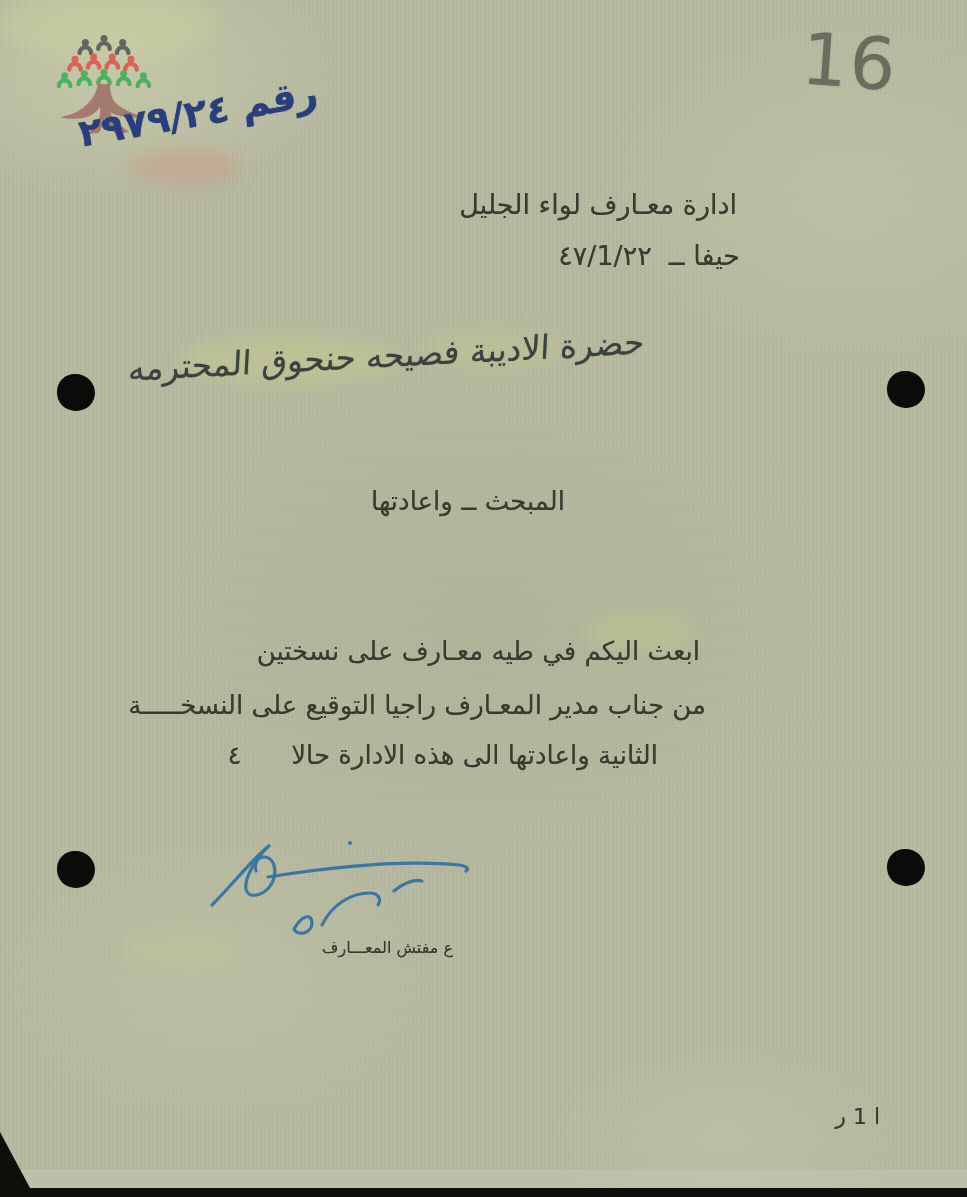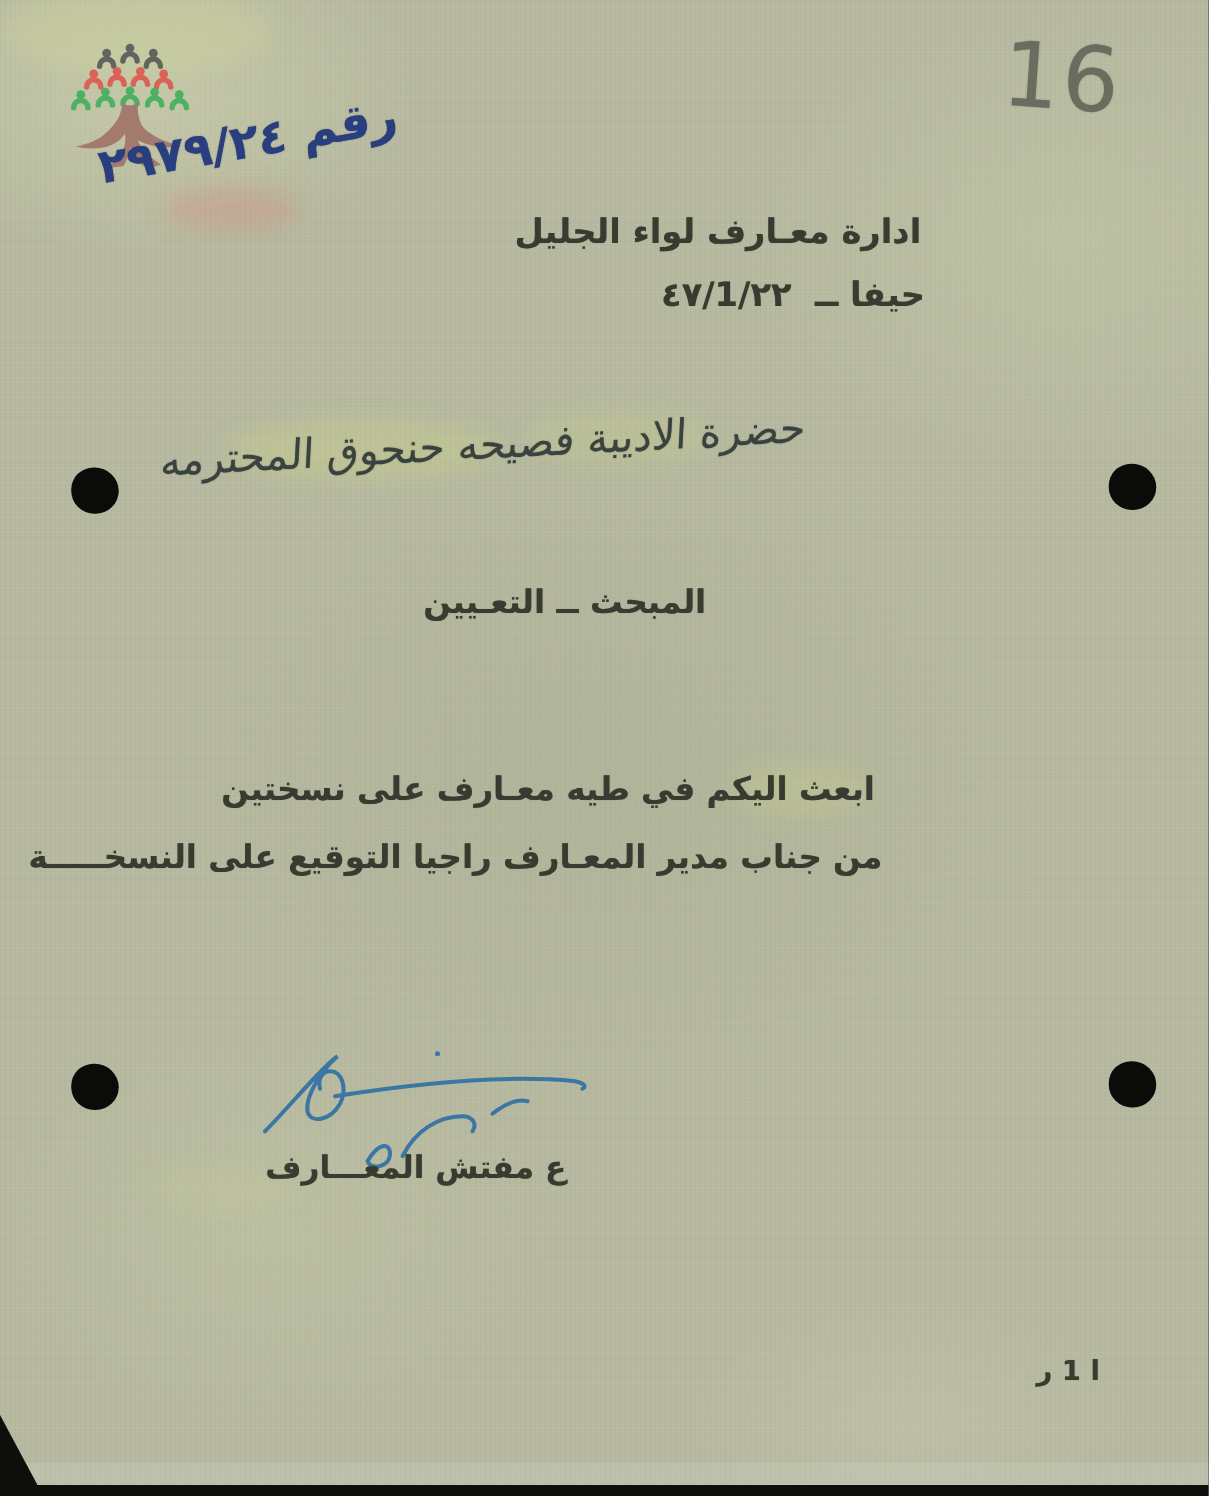--- a/index.html
+++ b/index.html
@@ -18,22 +18,22 @@
       radial-gradient(ellipse 420px 300px at 88% 16%, rgba(202,206,172,.35), transparent 60%),
       radial-gradient(ellipse 560px 420px at 50% 52%, rgba(168,172,144,.38), transparent 65%),
       radial-gradient(ellipse 380px 260px at 22% 82%, rgba(198,202,168,.32), transparent 60%),
       radial-gradient(ellipse 300px 160px at 75% 95%, rgba(200,203,176,.35), transparent 60%),
       repeating-linear-gradient(0deg, rgba(255,255,255,.035) 0 1px, transparent 1px 3px),
       repeating-linear-gradient(90deg, rgba(60,64,40,.04) 0 1px, transparent 1px 4px);
   }
   .blob{position:absolute; border-radius:50%; pointer-events:none; filter:blur(9px);}
   .ar{direction:rtl;}
   .typed{
-    position:absolute; color:var(--ink_typed); font-weight:bold; font-size:26px;
-    white-space:pre; text-shadow:0 0 .6px rgba(40,44,30,.55); letter-spacing:.5px;
+    position:absolute; color:var(--ink_typed); font-weight:normal; font-size:26px;
+    white-space:pre; text-shadow:0 0 .6px rgba(40,44,30,.55); letter-spacing:.5px;margin-top:19px;
   }
   .hand{
     position:absolute; color:var(--ink_hand); font-size:33px; white-space:pre;
     transform:rotate(-3deg) skewX(-6deg); text-shadow:0 0 1px rgba(40,50,45,.5);
   }
   .refnum{
     position:absolute; left:20px; top:96px; width:300px; color:var(--ink_blue);
     font-size:38px; font-weight:bold; letter-spacing:4px; white-space:pre;
     transform:rotate(-10deg) skewX(-4deg); text-shadow:0 0 1px rgba(16,28,70,.6);
   }
@@ -42,21 +42,21 @@
     transform:rotate(4deg); opacity:.88; text-shadow:0 0 1.5px rgba(90,94,80,.5);
     font-weight:normal; letter-spacing:2px;
   }
   .hole{position:absolute; width:38px; height:37px; background:var(--hole);
         border-radius:48% 52% 50% 50%;}
   .edge-bottom{position:absolute; left:0; bottom:0; width:100%; height:9px; background:var(--edge);}
   .edge-band{position:absolute; left:0; bottom:9px; width:100%; height:18px;
              background:rgba(215,218,208,.22);}
   .corner-wedge{position:absolute; left:0; bottom:9px; width:0; height:0;
                 border-bottom:56px solid var(--edge); border-right:30px solid transparent;}
-  .sig-label{font-size:25px;}
+  .sig-label{font-size:16px;}
   .initials{letter-spacing:7px; font-size:22px;}
 </style>
 </head>
 <body>
 
 <div id="scan">
 
   <div class="blob" style="left:180px;top:336px;width:220px;height:48px;background:rgba(208,216,130,.30);"></div>
   <div class="blob" style="left:420px;top:330px;width:150px;height:40px;background:rgba(206,214,128,.22);"></div>
   <div class="blob" style="left:585px;top:612px;width:110px;height:40px;background:rgba(208,216,132,.25);"></div>
@@ -107,24 +107,25 @@
 
   <div class="pencil">16</div>
 
   <div class="refnum ar">رقم ٢٩٧٩/٢٤</div>
 
   <div class="typed ar" style="right:230px;top:170px;font-size:27px">ادارة معـارف لواء الجليل</div>
   <div class="typed ar" style="right:227px;top:221px;font-size:27px">حيفا ــ  ٤٧/1/٢٢</div>
 
   <div class="hand ar" style="right:322px;top:336px">حضرة الاديبة فصيحه حنحوق المحترمه</div>
 
-  <div class="typed ar" style="right:402px;top:467px;font-size:26px">المبحث ــ التعـيين</div>
+  <div class="typed ar" style="right:402px;top:467px;font-size:26px">المبحث ــ واعادتها</div>
 
   <div class="typed ar" style="right:267px;top:617px">ابعث اليكم في طيه معـارف على نسختين</div>
   <div class="typed ar" style="right:261px;top:671px">من جناب مدير المعـارف راجيا التوقيع على النسخـــــة</div>
+  <div class="typed ar" style="right:309px;top:721px">الثانية واعادتها الى هذه الادارة حالا      ٤</div>
 
   <svg style="position:absolute;left:198px;top:833px" width="285" height="105" viewBox="0 0 285 105">
     <g fill="none" stroke="var(--signature_blue)" stroke-width="3.2" stroke-linecap="round" opacity=".9">
       <path d="M14,72 C34,52 58,22 72,12 C60,22 46,44 48,56 C50,66 66,64 74,50 C80,38 76,24 66,24 C60,24 56,30 58,38"></path>
       <path d="M70,44 C120,36 200,26 262,32 C268,33 272,36 268,38"></path>
       <path d="M96,96 C104,82 114,80 114,90 C114,100 100,104 96,96 M124,92 C134,72 152,60 172,60 C180,60 184,66 180,72"></path>
       <path d="M196,58 C206,50 216,46 224,48"></path>
       <circle cx="152" cy="10" r="2" fill="var(--signature_blue)" stroke="none"></circle>
     </g>
   </svg>

